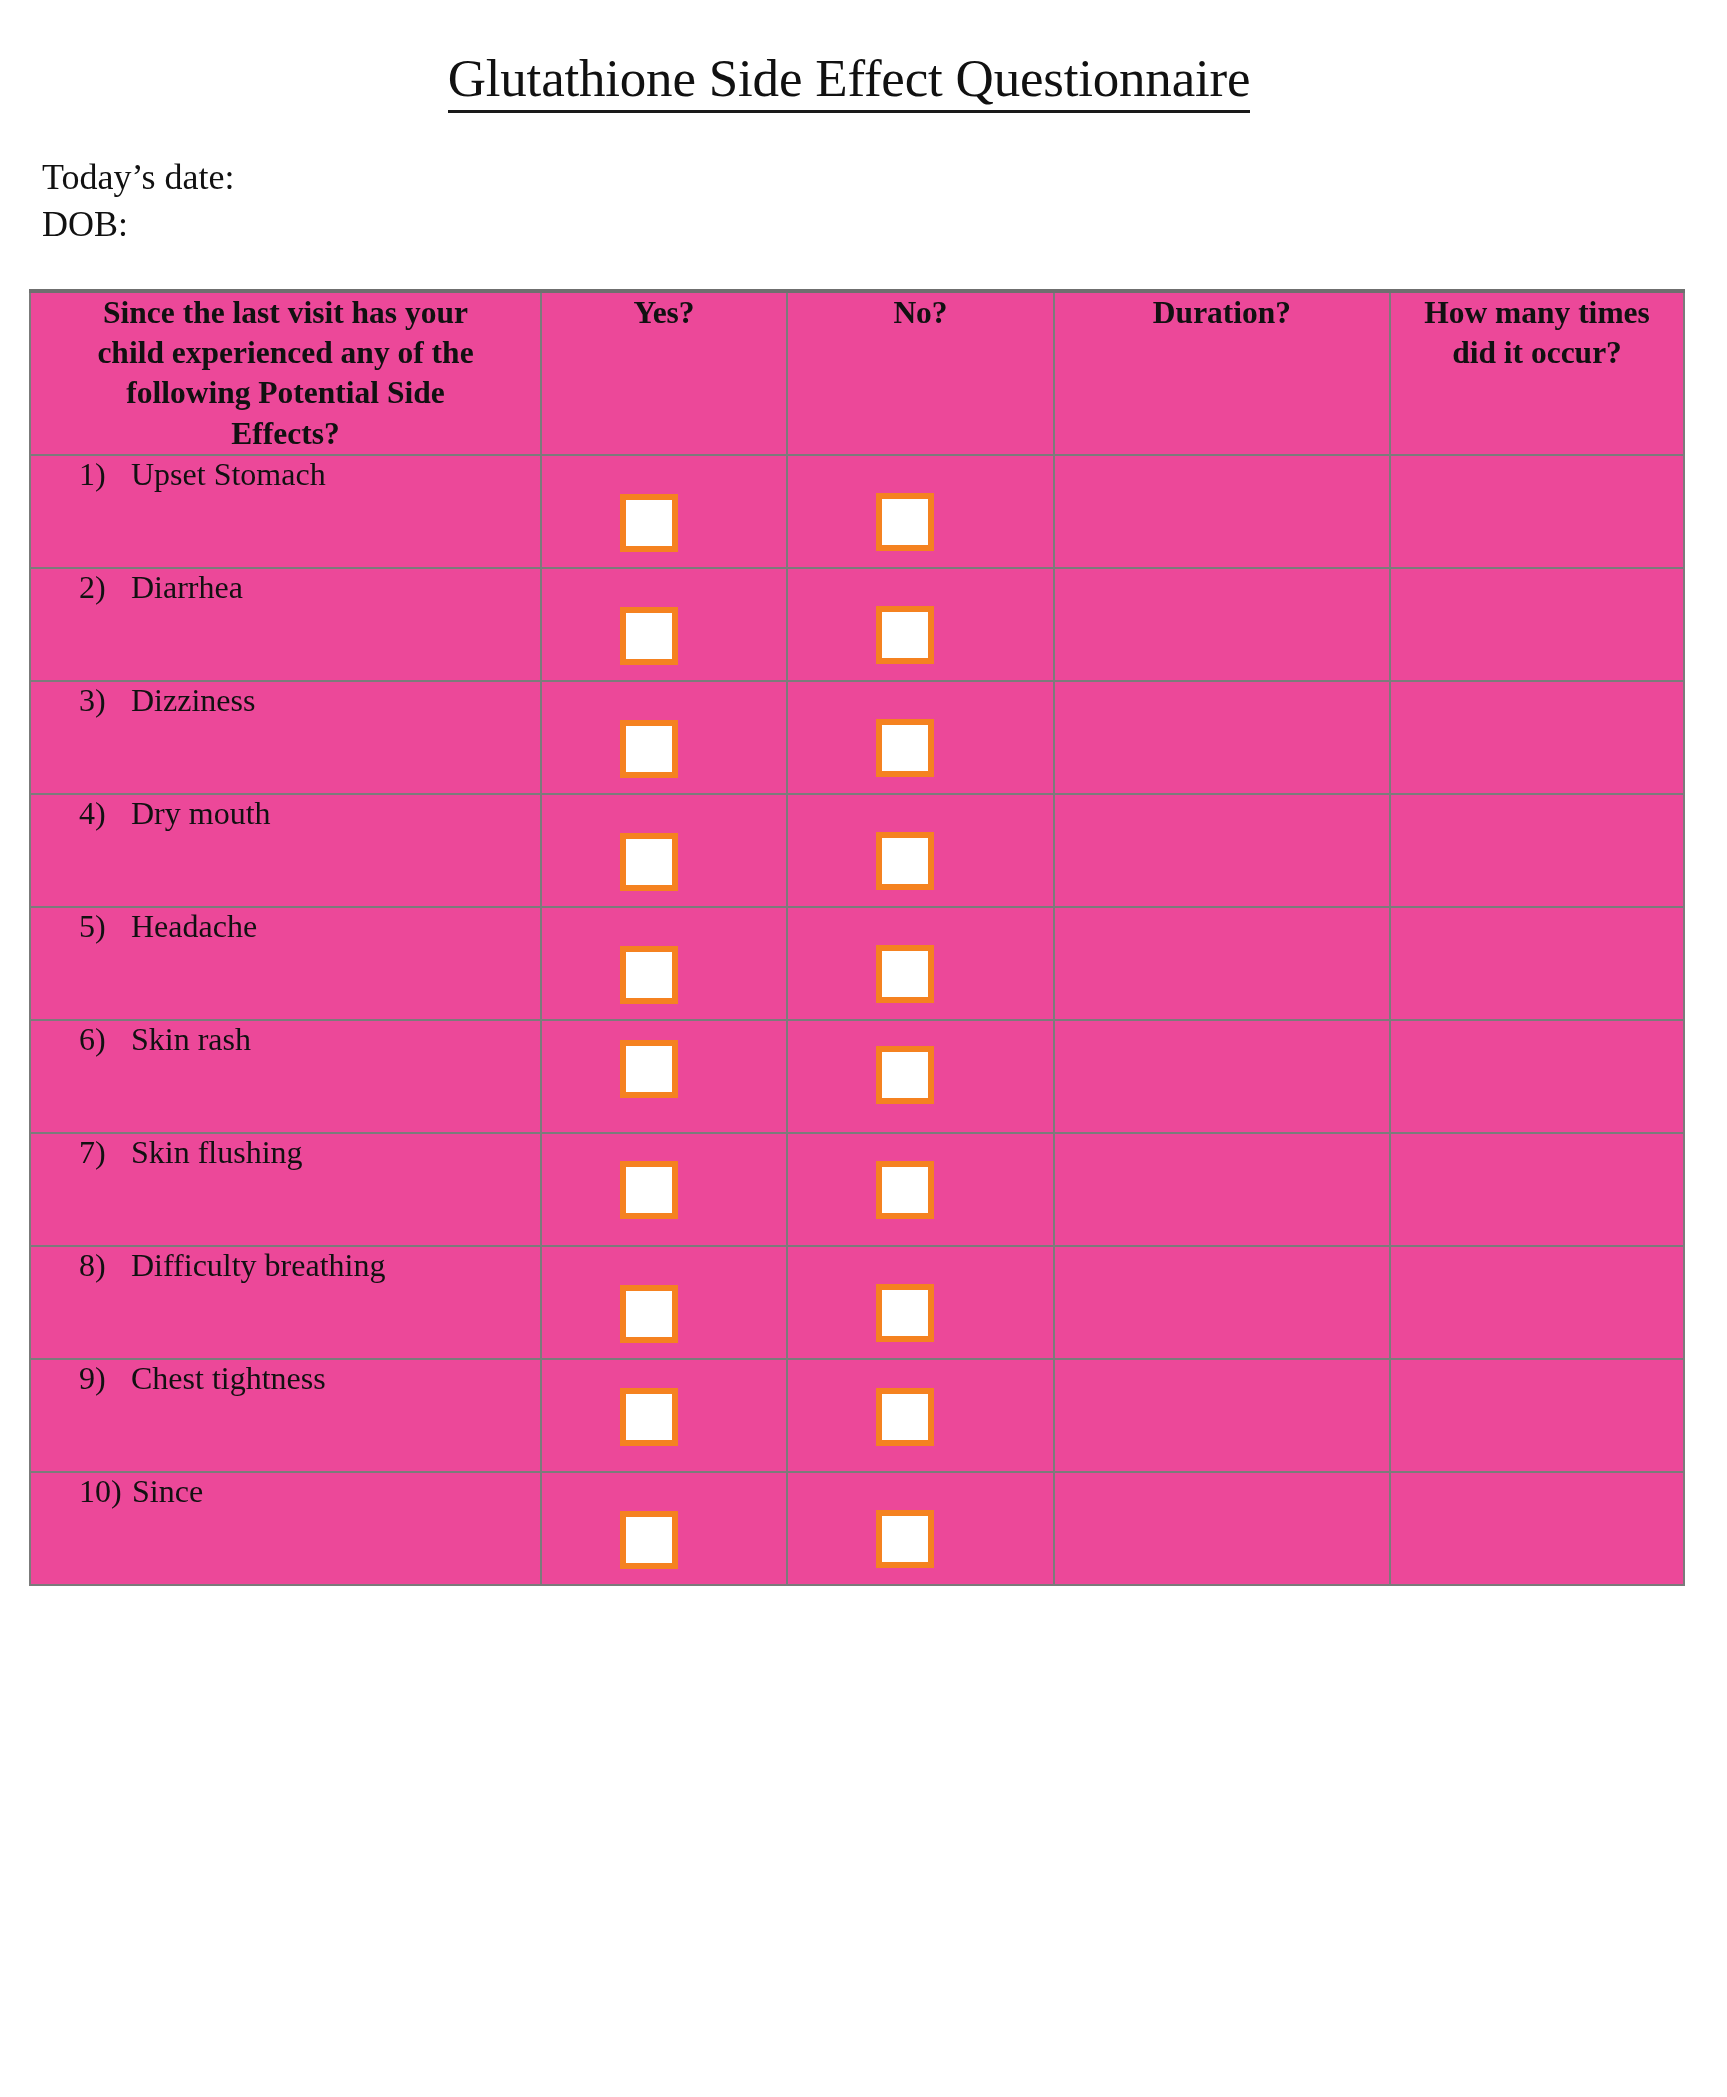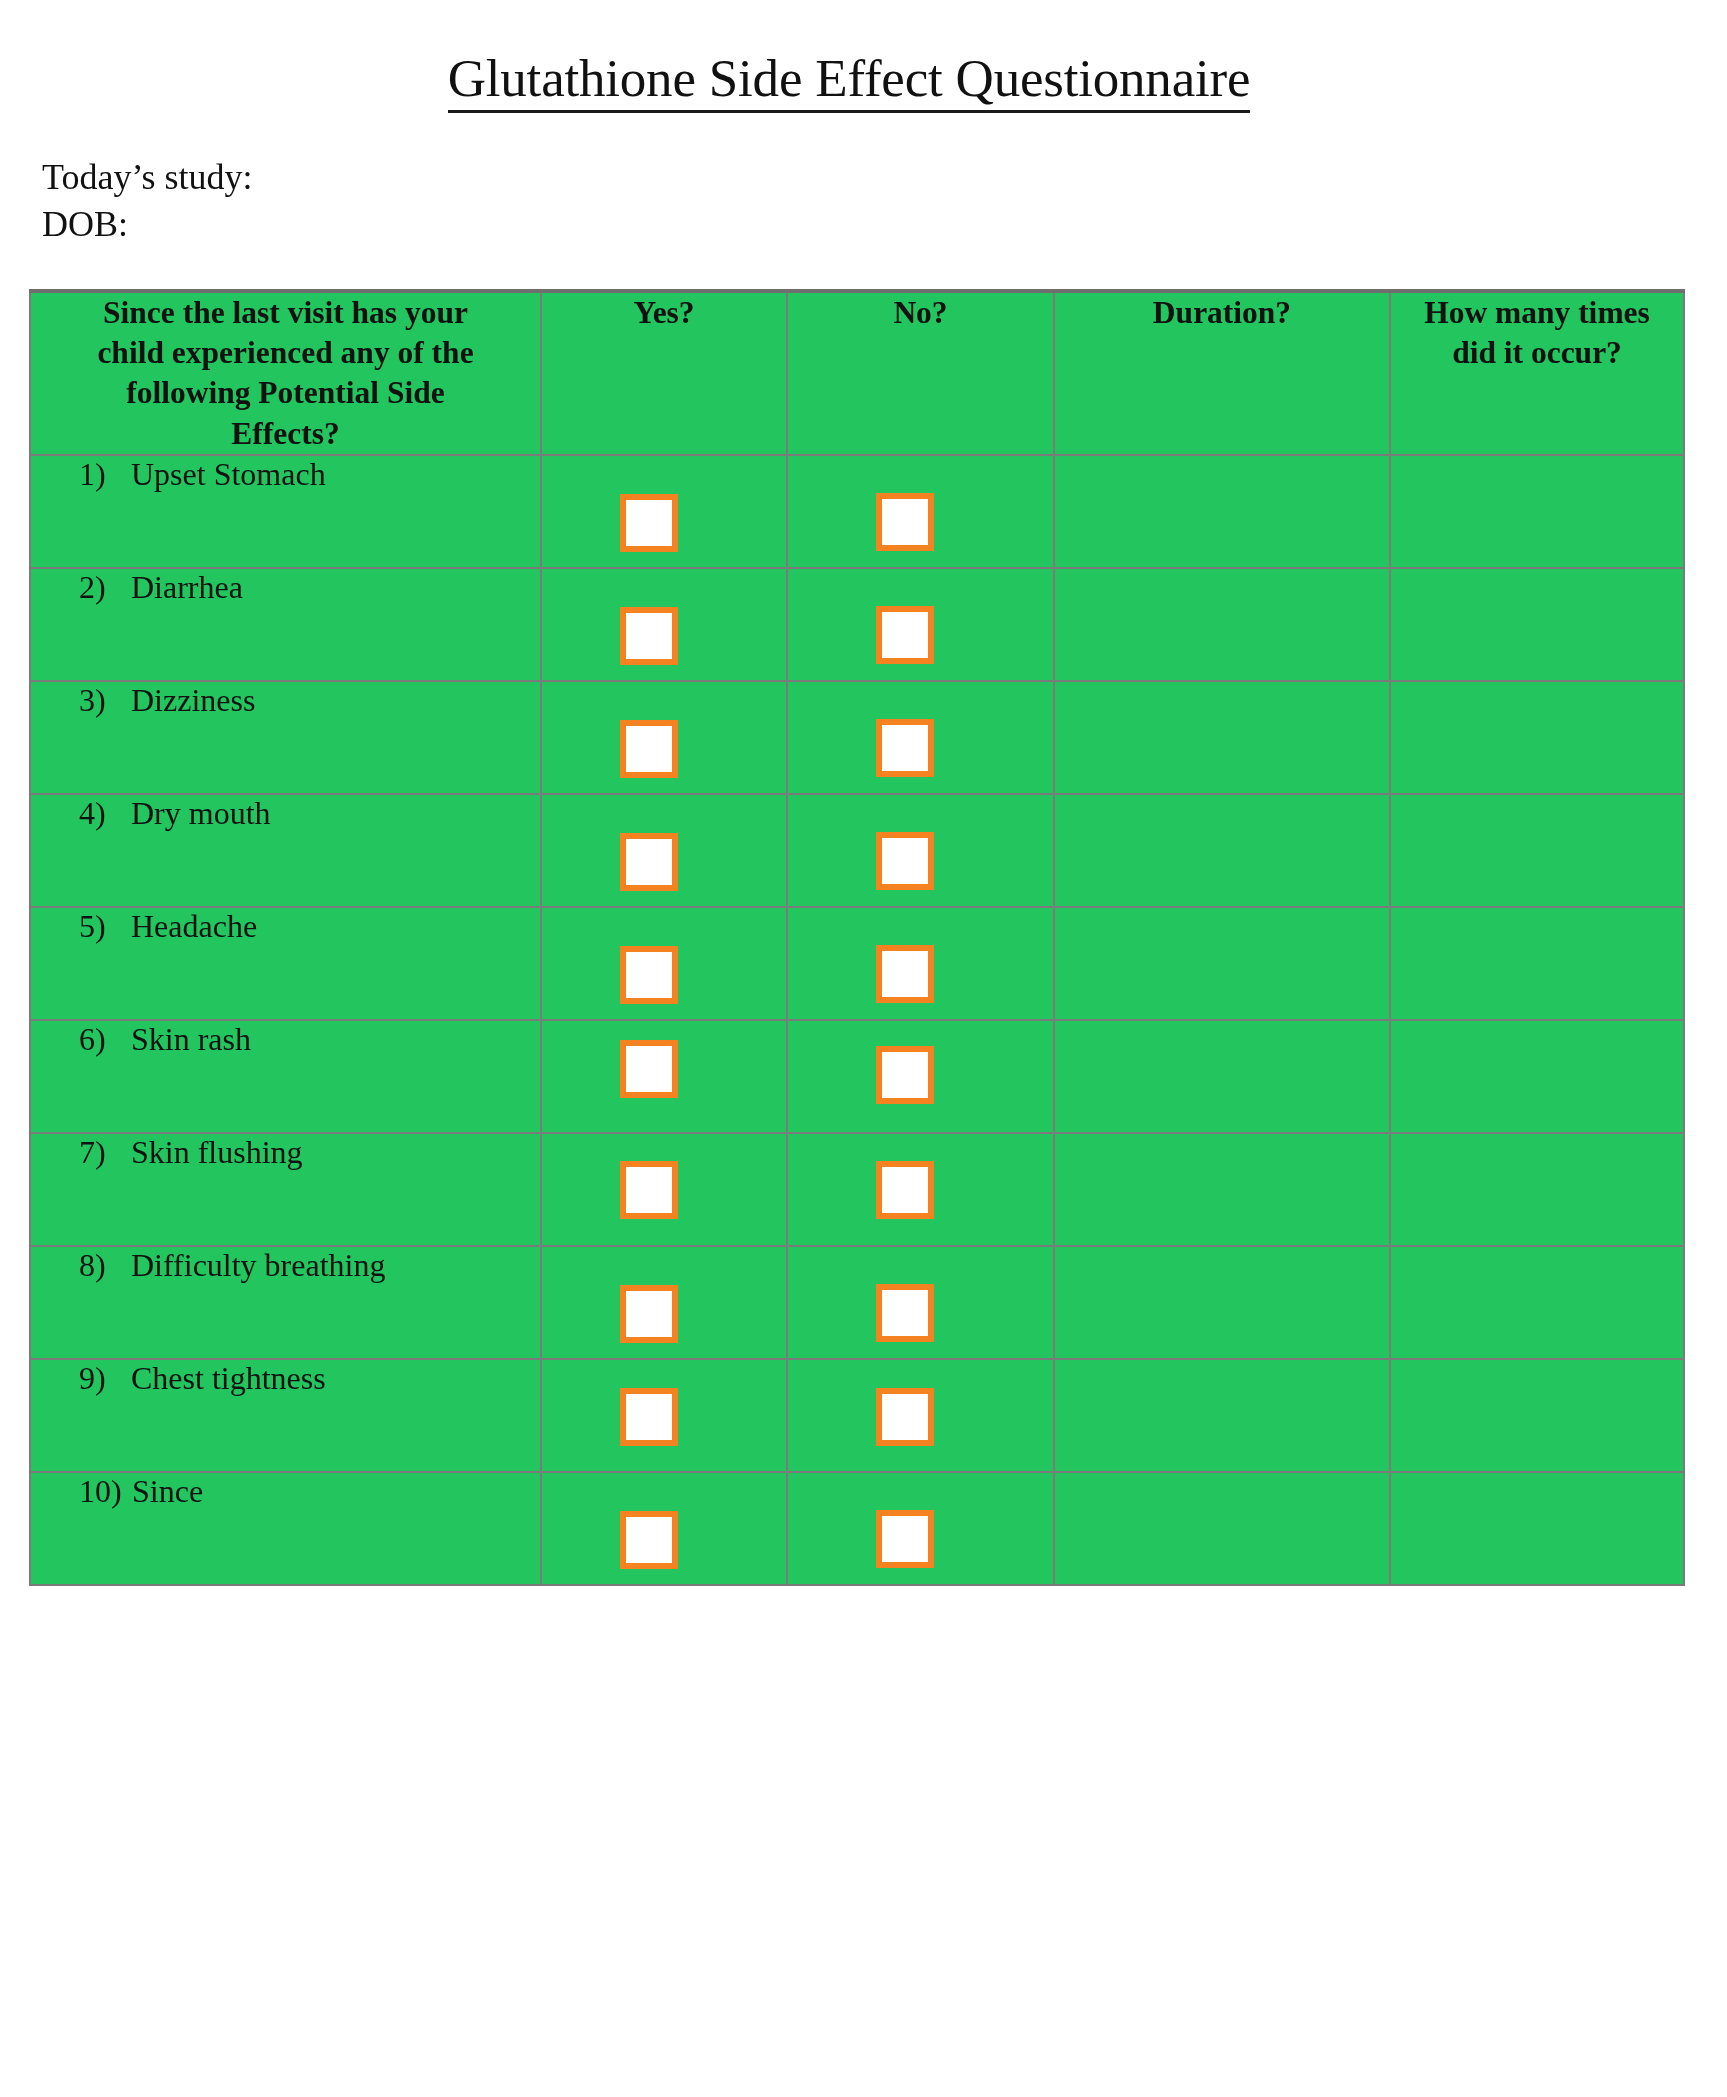--- a/index.html
+++ b/index.html
@@ -66,21 +66,21 @@
     border-collapse: collapse;
     width: 1654px;
     table-layout: fixed;
     margin-left: -13px;
   }
   table.q-table th,
   table.q-table td {
     border: 2.4px solid #7b7b7b;
     padding: 0;
     vertical-align: top;
-    background: #22c55e;
+    background: #ec4899;
   }
   table.q-table thead th {
     border-top: 4.3px solid #6f6f6f;
   }
 
   
   col.c-item { width: 511px; }
   col.c-yes  { width: 246px; }
   col.c-no   { width: 267px; }
   col.c-dur  { width: 336px; }
@@ -136,21 +136,21 @@
   td.blank-cell { height: 111px; }
 </style>
 </head>
 <body>
 
 <div class="page">
 
   <h1 class="doc-title"><span class="ul">Glutathione Side Effect Questionnaire</span></h1>
 
   <div class="id-block">
-    <div class="id-line">Today’s study:</div>
+    <div class="id-line">Today’s date:</div>
     <div class="id-line">DOB:</div>
   </div>
 
 
 
   <div class="tbl-wrap">
     <table class="q-table">
       <colgroup>
         <col class="c-item">
           <col class="c-yes">

